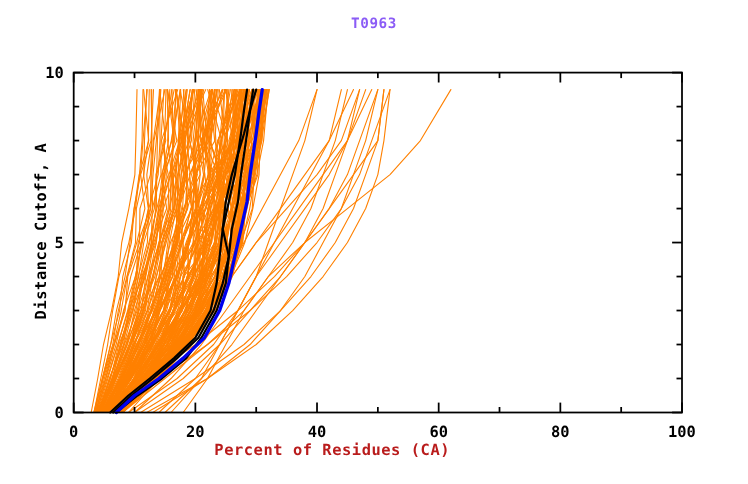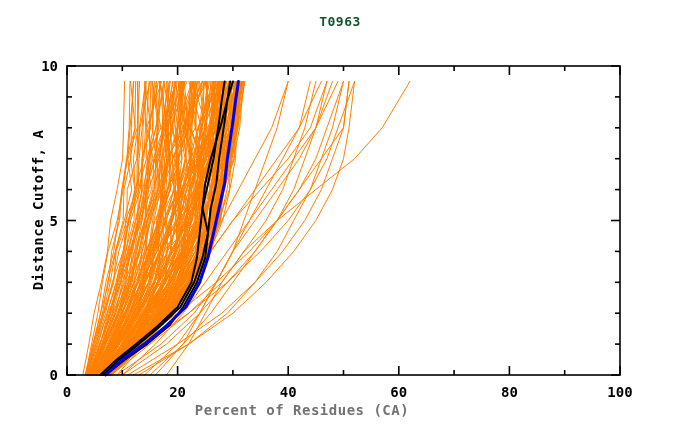--- a/index.html
+++ b/index.html
@@ -23,33 +23,33 @@
   }
   .chart-title {
     position: absolute;
     left: 0;
     top: 14px;
     width: 680px;
     text-align: center;
     font-family: "DejaVu Sans Mono", "Liberation Mono", monospace;
     font-size: 13px;
     font-weight: bold;
-    color: #14532d;
+    color: #8b5cf6;
     letter-spacing: 0.5px;
   }
   .axis-label-x {
     position: absolute;
     left: 0;
     top: 402px;
     width: 604px;
     text-align: center;
     font-family: "DejaVu Sans Mono", "Liberation Mono", monospace;
     font-size: 14px;
     font-weight: bold;
-    color: #737373;
+    color: #b91c1c;
     letter-spacing: 0.5px;
   }
   .axis-label-y {
     position: absolute;
     left: -92px;
     top: 202px;
     width: 260px;
     text-align: center;
     transform: rotate(-90deg);
     transform-origin: center center;

